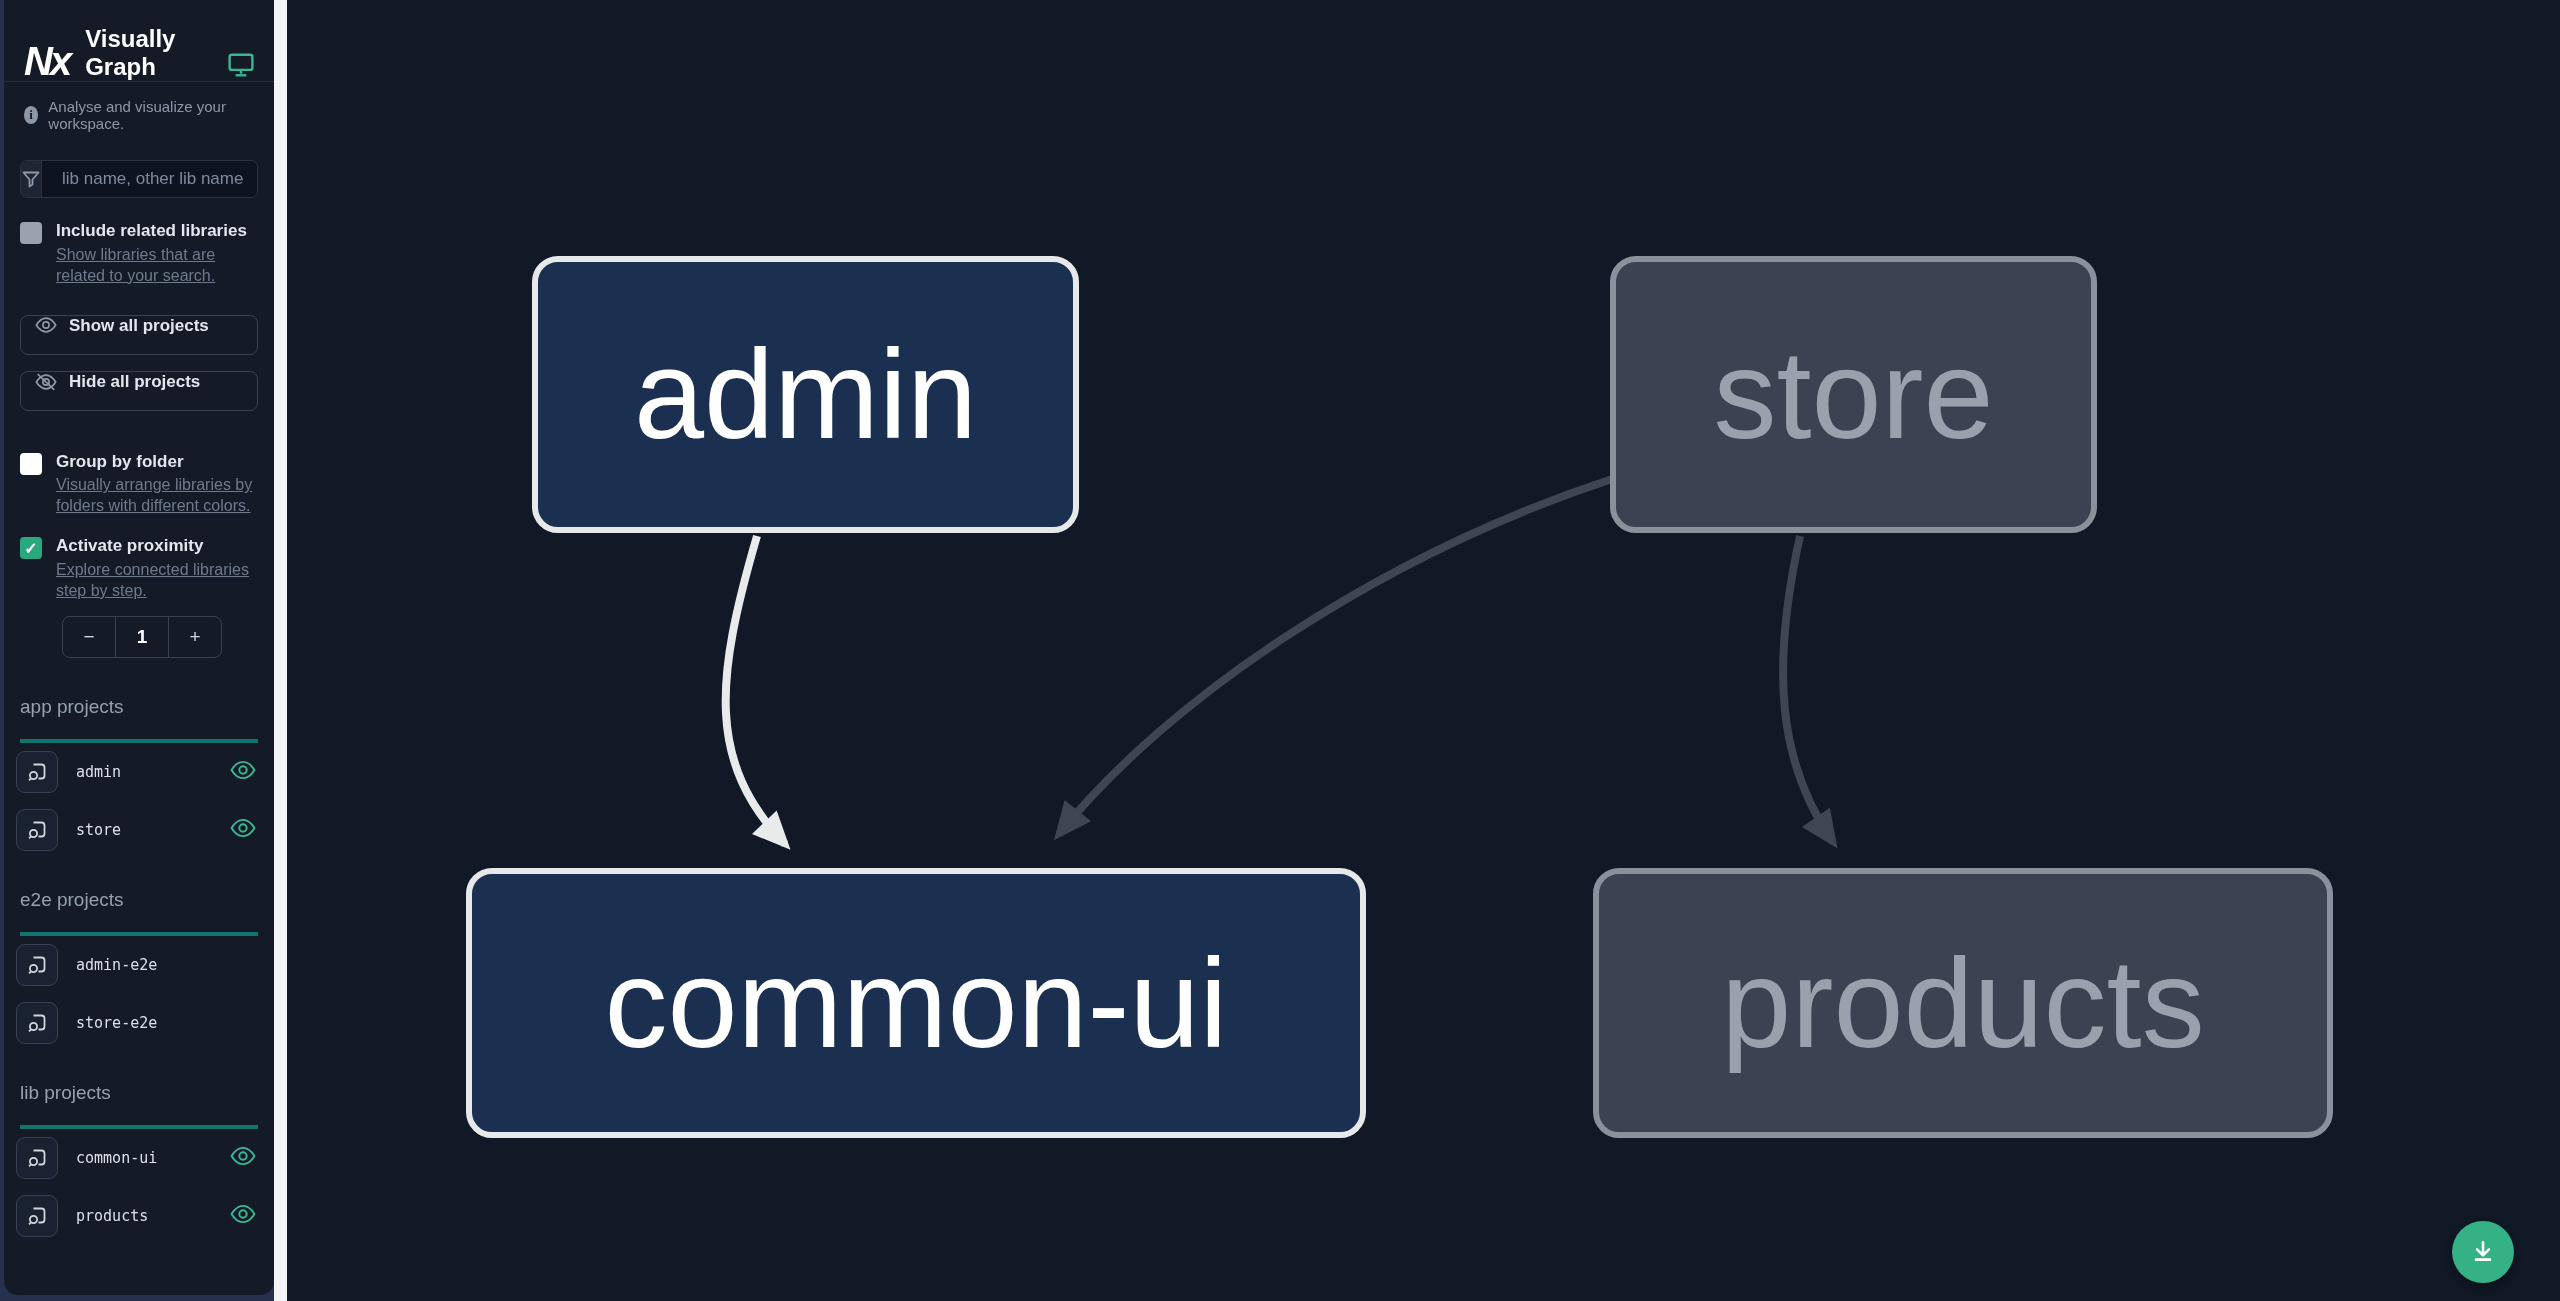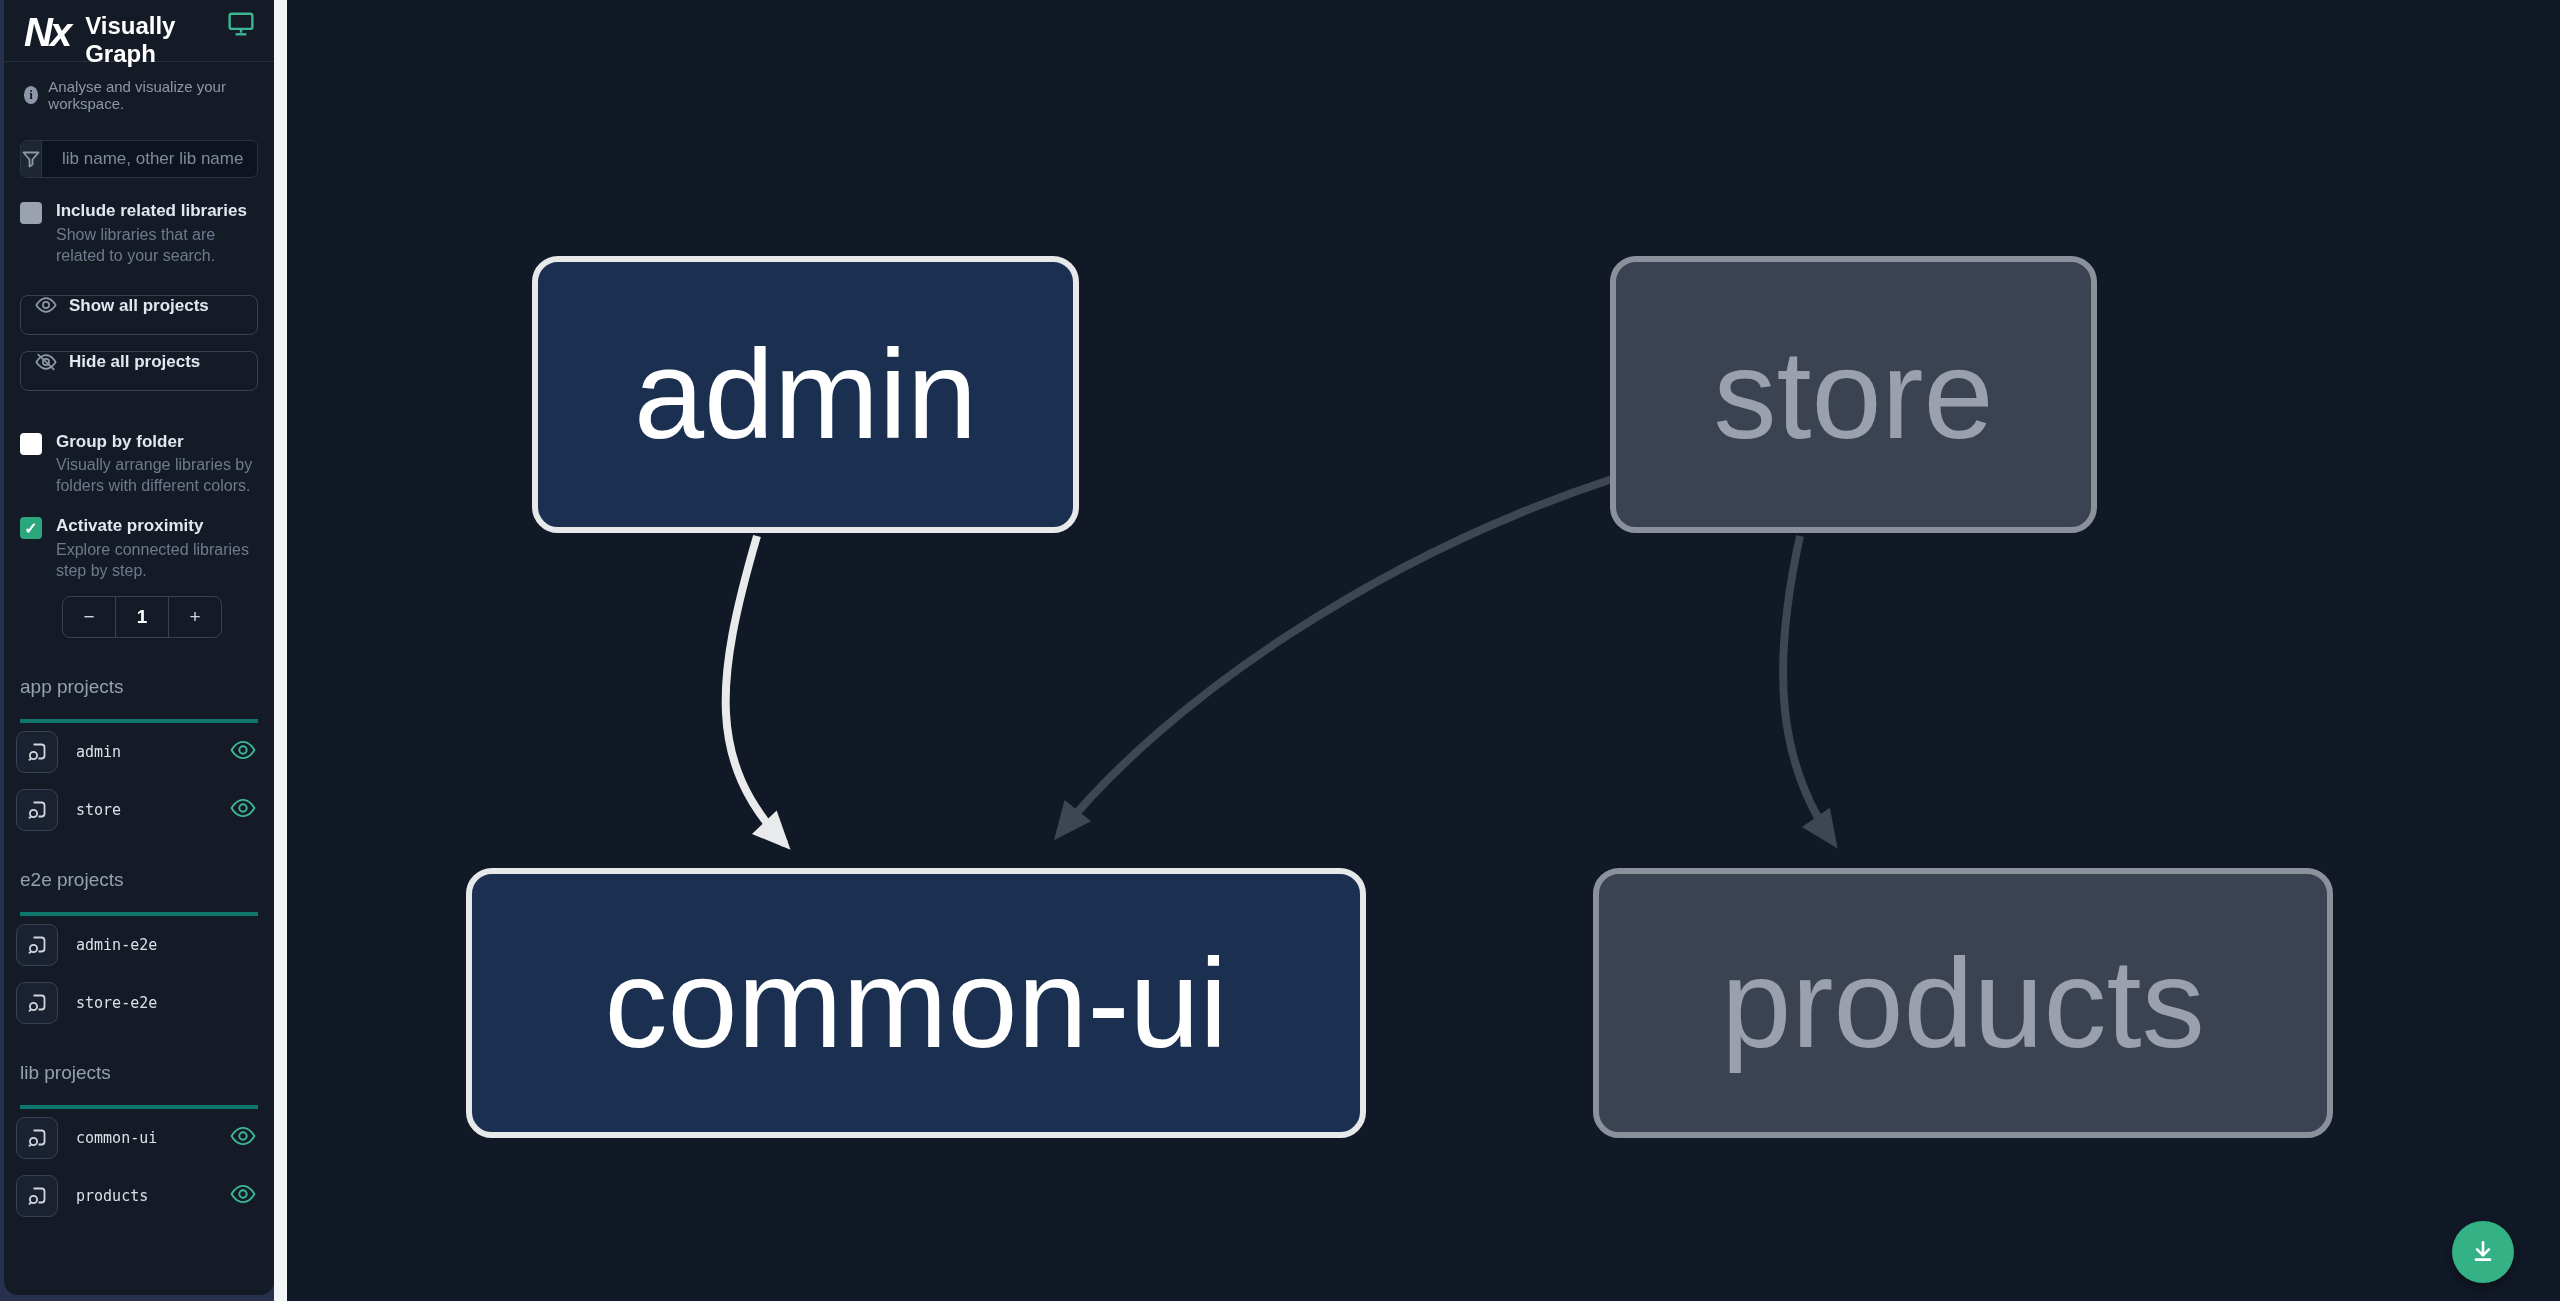--- a/index.html
+++ b/index.html
@@ -12,41 +12,41 @@
   .app { display:flex; width:2560px; height:1301px; }
 
   
   .sidebar-wrap { width:274px; height:100%; position:relative; }
   .sidebar {
     position:absolute; left:4px; top:0; right:0; bottom:6px;
     background:#141b27; border-radius:0 0 14px 14px;
     display:flex; flex-direction:column; overflow:hidden;
   }
   .sb-header {
-    height:62px; display:flex; align-items:flex-start; gap:16px;
-    padding:12px 20px; border-bottom:1px solid #262e3d; flex:none;
+    height:82px; display:flex; align-items:flex-end; gap:16px;
+    padding:0 20px; border-bottom:1px solid #262e3d; flex:none;
   }
   .nx-logo { font-weight:bold; font-style:italic; font-size:40px; color:#ffffff; letter-spacing:-3px; line-height:1; }
   .sb-title { font-size:24px; font-weight:bold; color:#ffffff; flex:1; }
   .tagline { display:flex; align-items:center; gap:10px; padding:16px 20px 14px 20px; color:#8d97a7; font-size:15px; }
   .info-dot { width:18px; height:18px; border-radius:50%; background:#8d97a7; color:#141b27; font-size:13px; font-weight:bold; display:flex; align-items:center; justify-content:center; font-family:"Liberation Serif", serif; }
   .searchbox { margin:14px 16px 10px 16px; display:flex; height:38px; border:1px solid #2a3342; border-radius:7px; overflow:hidden; }
   .search-icon-cell { width:46px; background:#1e2634; display:flex; align-items:center; justify-content:center; border-right:1px solid #2a3342; }
   .searchbox input {
     flex:1; background:#0e141f; border:none; outline:none; color:#cfd6e0;
     font-size:17px; padding:0 20px; font-family:"Liberation Sans", sans-serif;
   }
   .searchbox input::placeholder { color:#7f8a9c; }
   .opt { display:flex; gap:14px; padding:12px 16px 6px 16px; }
   .cbx { width:22px; height:22px; border-radius:4px; flex:none; margin-top:2px; }
   .cbx.gray { background:#9aa2ad; }
   .cbx.white { background:#ffffff; }
   .cbx.green { background:#2aa77c; color:#fff; display:flex; align-items:center; justify-content:center; font-size:16px; font-weight:bold; }
   .opt-label { font-size:17px; font-weight:bold; color:#e3e7ed; line-height:1.35; }
-  .opt-desc { font-size:16px; color:#6e7a8c; line-height:1.3; margin-top:2px; }
+  .opt-desc { font-size:16px; color:#6e7a8c; line-height:1.3; margin-top:2px;text-decoration:underline; }
   .sb-btn {
     margin:10px 16px 6px 16px; height:40px; border:1px solid #394252; border-radius:8px;
     background:transparent; display:flex; align-items:flex-start; gap:12px; padding:0 14px;
     color:#e3e7ed; font-size:17px; font-weight:bold; cursor:pointer; font-family:"Liberation Sans", sans-serif;
   }
   .sb-btn svg { flex:none; }
   .stepper { display:flex; margin:14px 0 8px 58px; width:160px; height:42px; border:1px solid #394252; border-radius:8px; overflow:hidden; }
   .stepper > div { flex:1; display:flex; align-items:center; justify-content:center; font-size:19px; color:#cfd5dd; cursor:pointer; }
   .stepper > div + div { border-left:1px solid #394252; }
   .stepper .val { font-weight:bold; color:#ffffff; cursor:default; }

